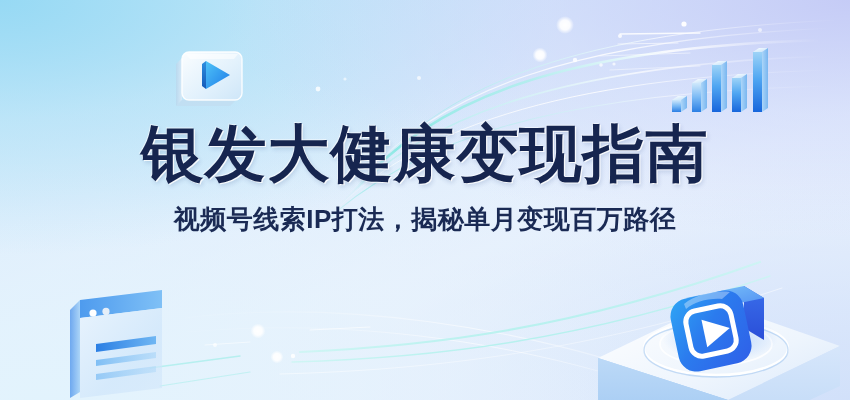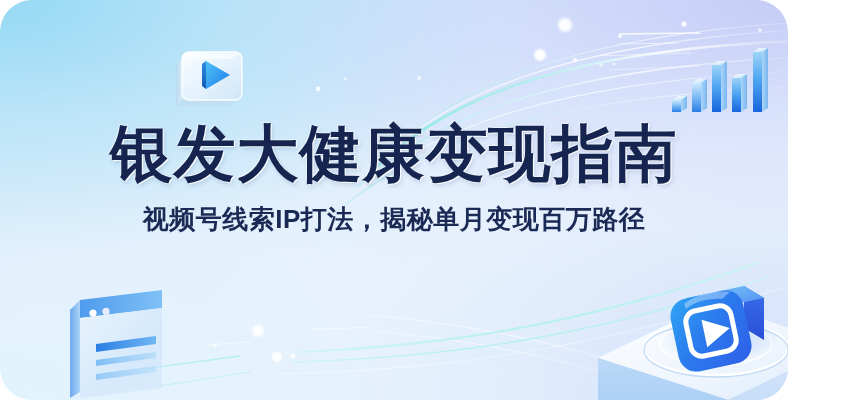--- a/index.html
+++ b/index.html
@@ -6,30 +6,29 @@
     margin: 0;
     padding: 0;
     background: #ffffff;
   }
   body {
     font-family: "Liberation Sans", "DejaVu Sans", sans-serif;
   }
 
   #banner {
     position: relative;
-    width: 788px;
+    width: 850px;
     height: 400px;
     overflow: hidden;
     background:
       radial-gradient(120% 95% at 100% 0%,   rgba(196,202,246,0.95) 0%, rgba(206,214,250,0.55) 30%, rgba(224,234,252,0.0) 62%),
       radial-gradient(115% 110% at 0% 0%,    rgba(150,217,244,0.98) 0%, rgba(175,226,247,0.62) 27%, rgba(214,238,252,0.0) 58%),
       radial-gradient(120% 120% at 5% 100%,  rgba(226,243,253,1) 0%,   rgba(231,243,253,0.55) 40%, rgba(236,245,254,0) 72%),
       radial-gradient(130% 120% at 100% 100%,rgba(206,222,250,0.85) 0%, rgba(224,234,252,0.35) 45%, rgba(240,246,254,0) 75%),
       linear-gradient(160deg, #bfe4f7 0%, #d7e9fb 32%, #eaf3fd 60%, #e6effc 100%);
-    border-radius: 32px;
   }
 
   
   .fx { position: absolute; inset: 0; pointer-events: none; }
 
   
   #title-block {
     position: absolute;
     left: 0; right: 0;
     top: 118px;

